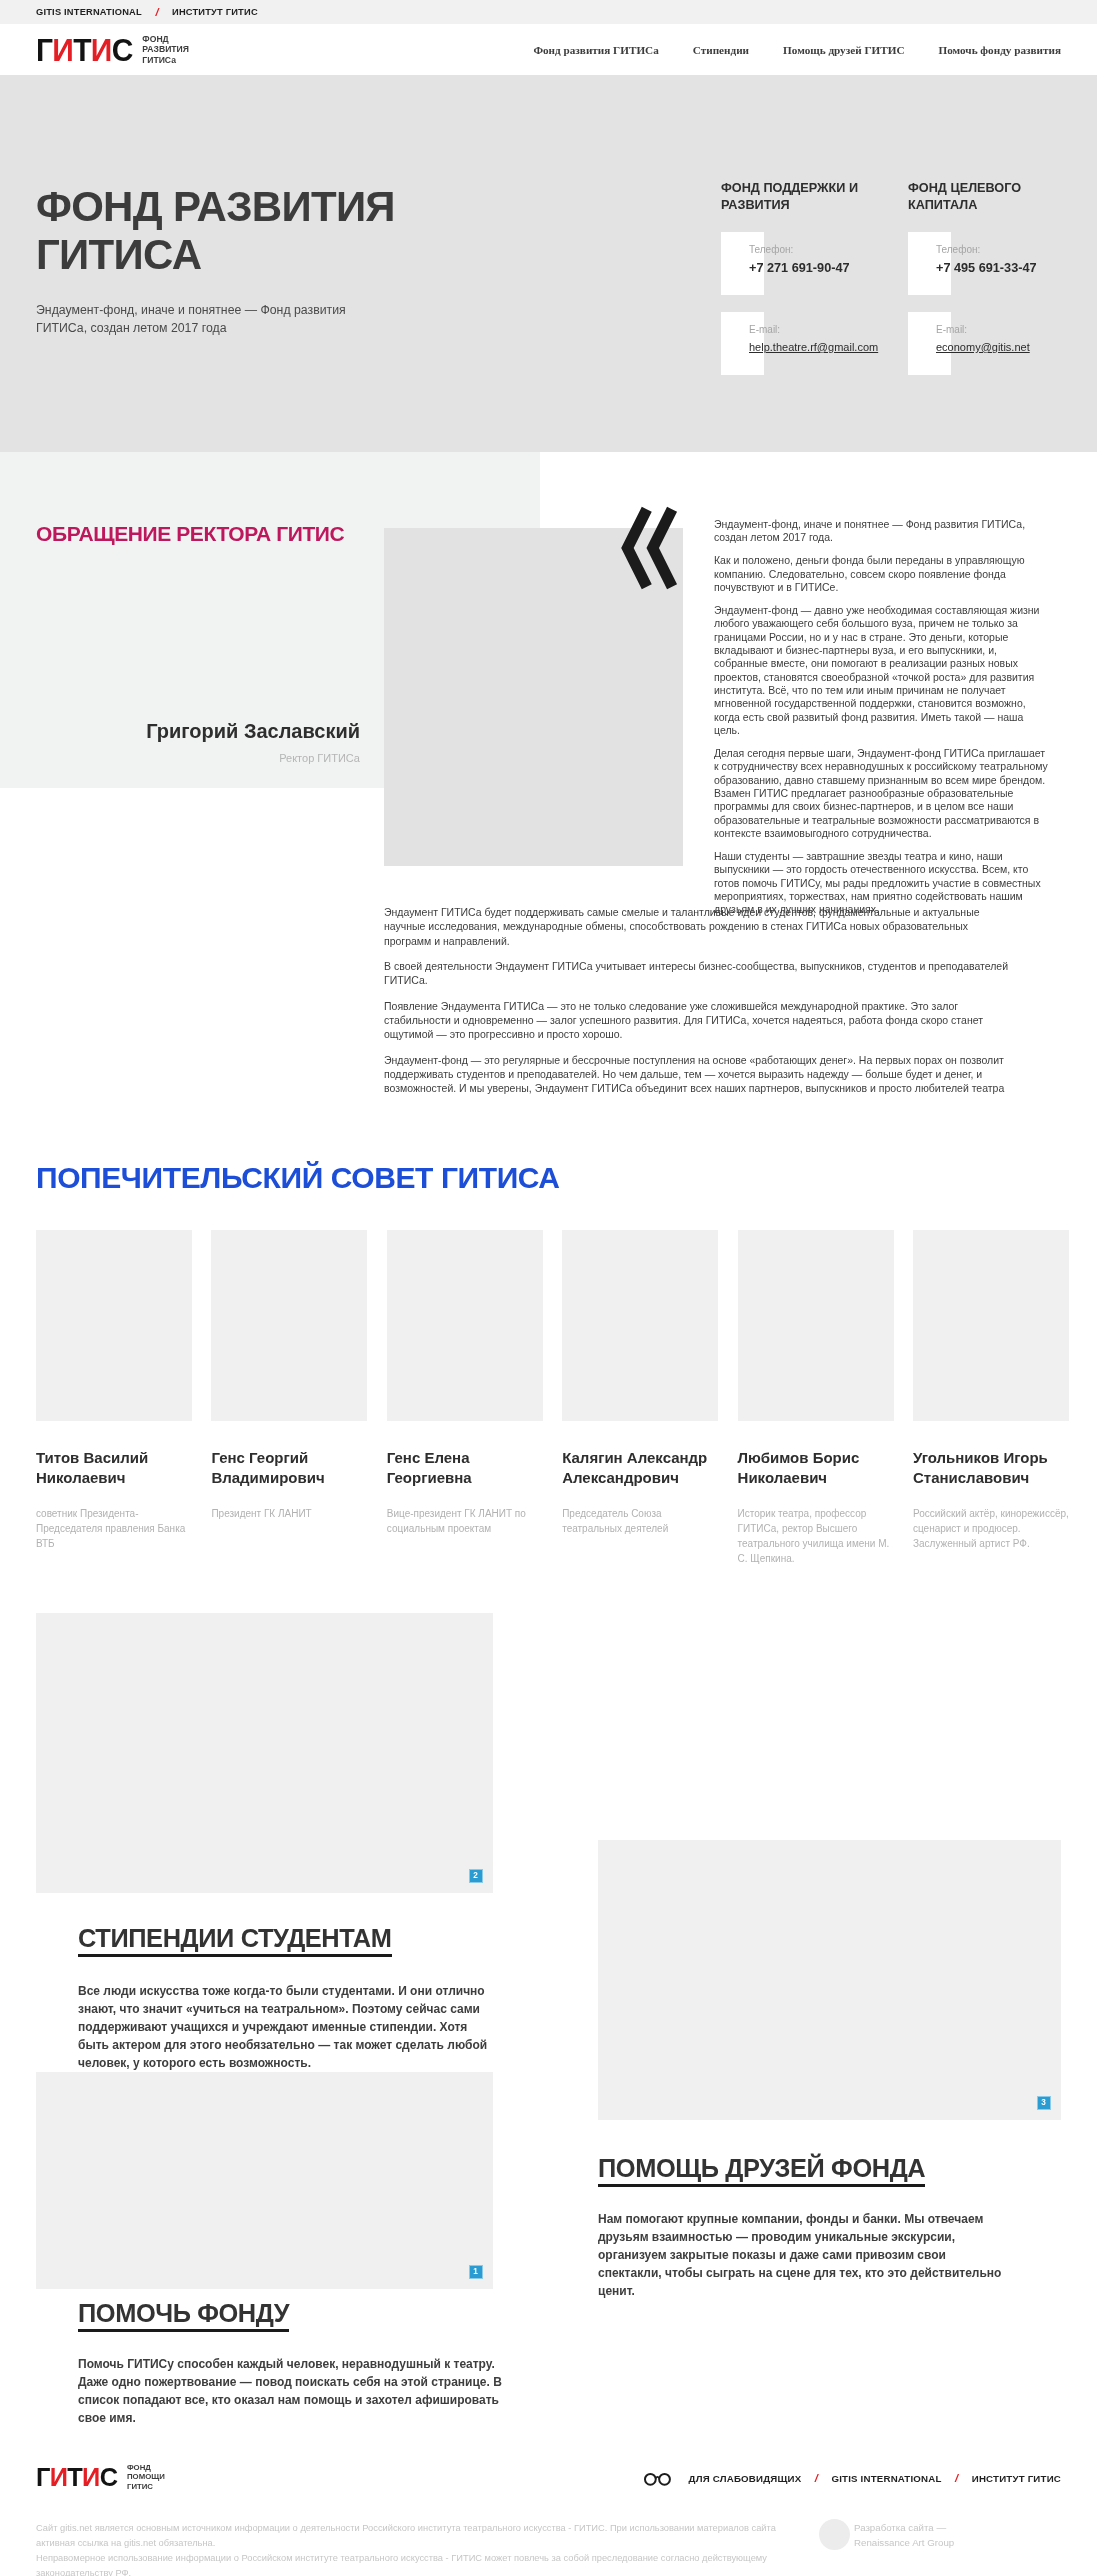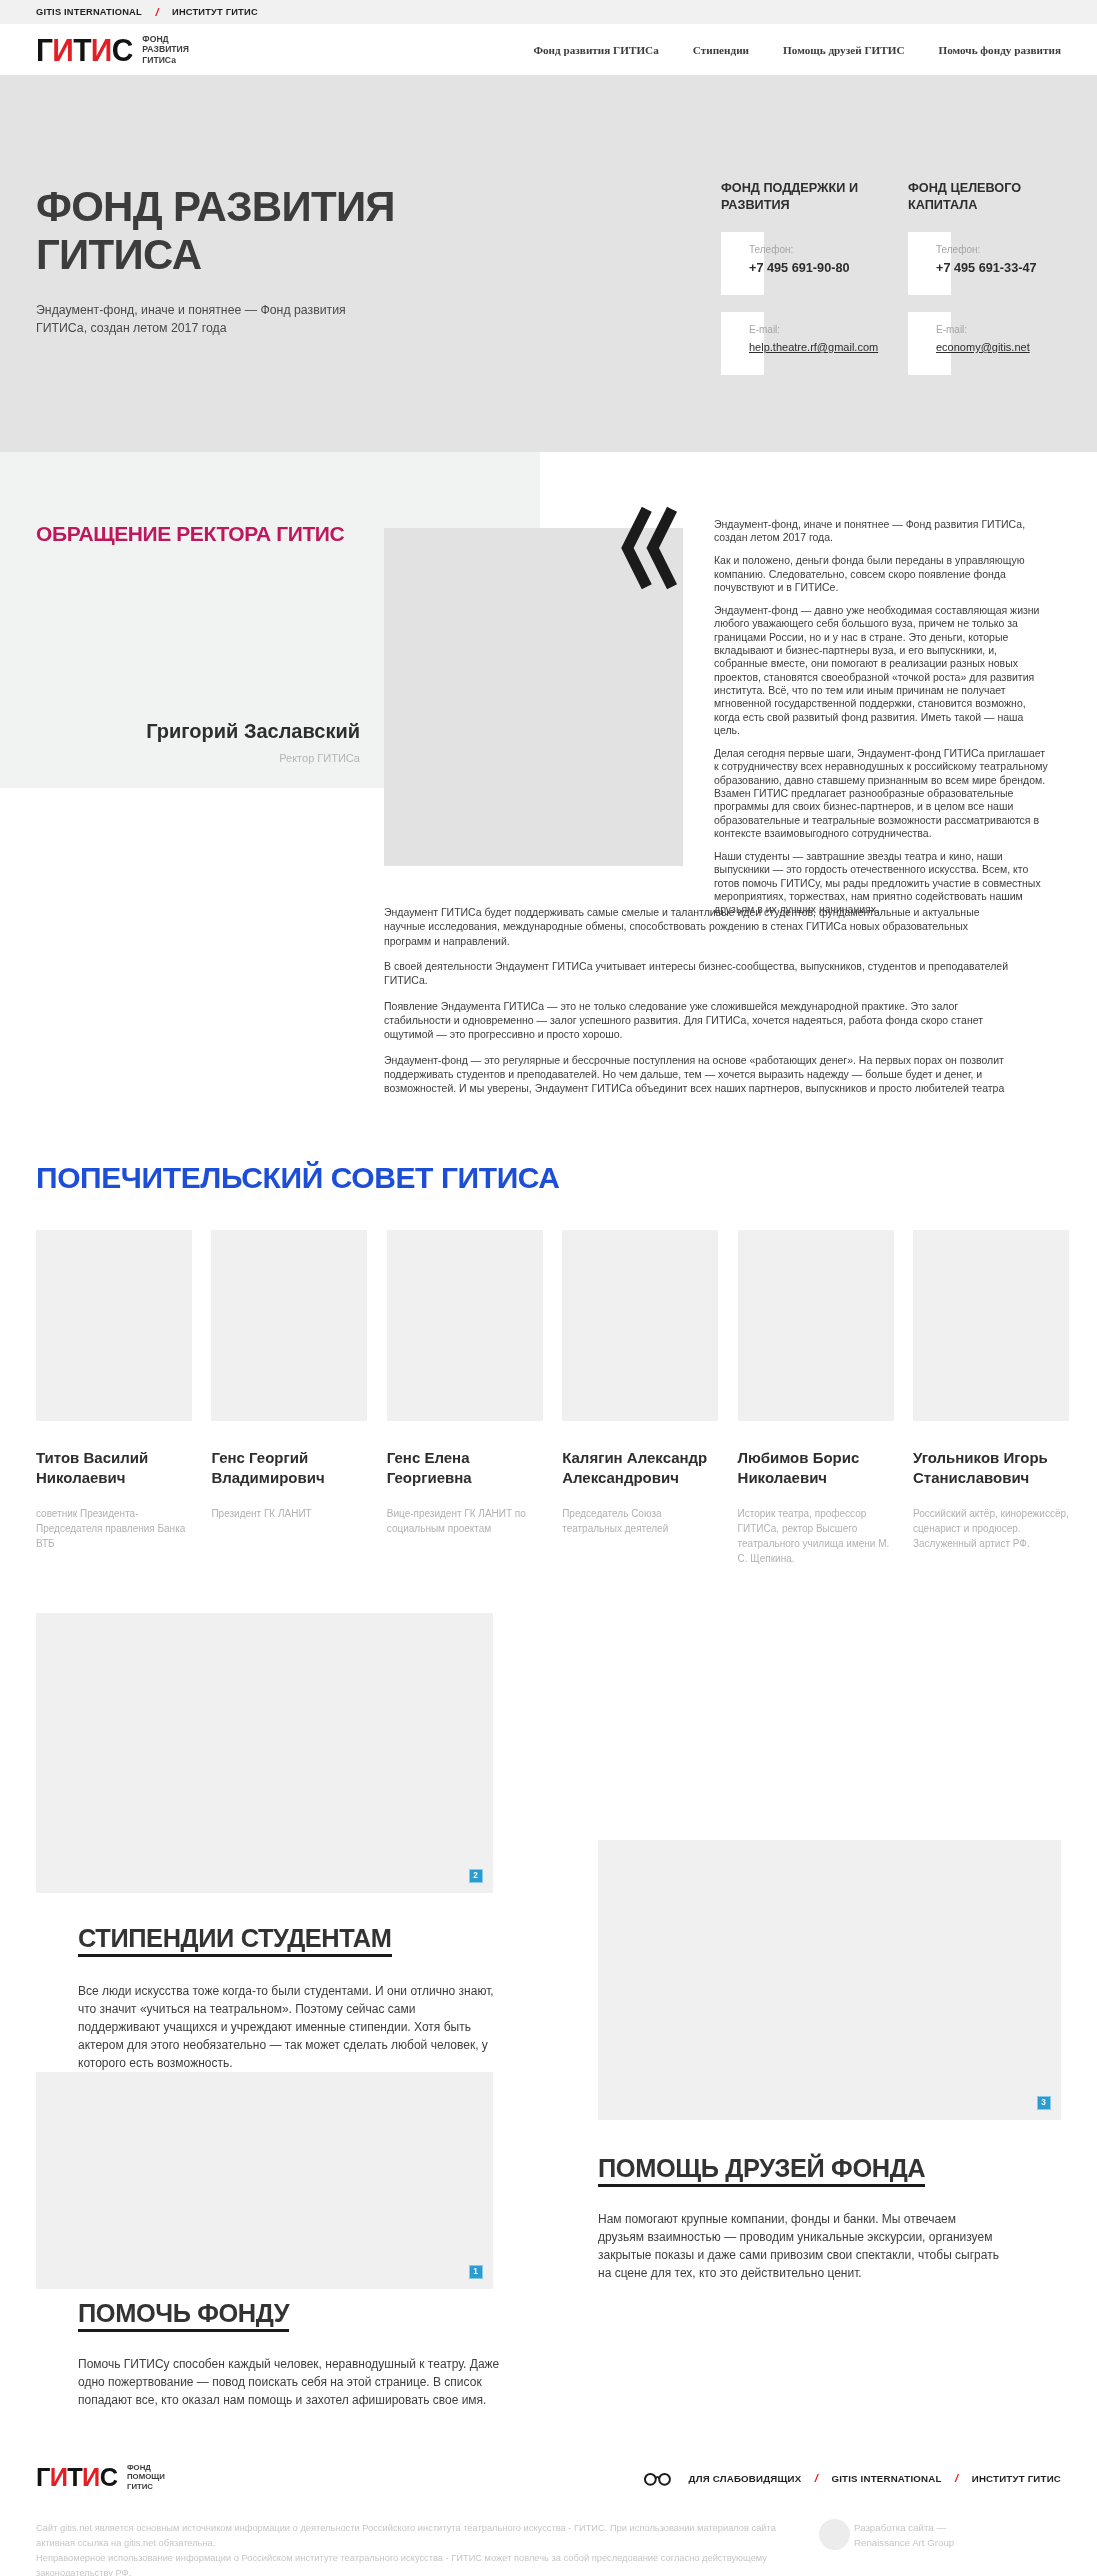--- a/index.html
+++ b/index.html
@@ -70,21 +70,21 @@
   .img-b { left:36px; top:465px; width:457px; height:217px; }
   .img-c { left:598px; top:233px; width:463px; height:280px; }
   .badge { position:absolute; right:10.5px; bottom:10.5px; width:14px; height:14px; background:#2a9cd1;
            border:1.5px solid #8ccae9; color:#fff; font-size:8.2px; font-weight:bold;
            display:flex; align-items:center; justify-content:center; }
   .feat-heading { position:absolute; font-size:25.4px; font-weight:bold; color:#333; letter-spacing:-0.4px;
                   border-bottom:3px solid #1a1a1a; padding-bottom:1px; }
   .head-a { left:78px; top:317px; }
   .head-b { left:78px; top:692px; }
   .head-c { left:598px; top:547px; }
-  .feat-text { position:absolute; font-size:12px; line-height:1.5; color:#3e3e3e; }
+  .feat-text { position:absolute; font-size:12px; line-height:1.5; color:#3e3e3e;font-weight:bold; }
   .para-a { left:78px; top:375px; width:422px; }
   .para-b { left:78px; top:748px; width:437px; }
   .para-c { left:598px; top:603px; width:407px; }
 
   
   .footer { position:absolute; left:0; top:2452px; width:1097px; height:124px; background:#fff; }
   .f-logo { position:absolute; left:36px; top:10.5px; display:flex; align-items:center; }
   .f-logo .logo-word { font-size:25.4px; }
   .f-logo .logo-sub { font-size:7.8px; }
   .f-links { position:absolute; right:36px; top:18px; display:flex; align-items:center; gap:12px;text-align:center; }
@@ -128,21 +128,21 @@
       <span>ФОНД РАЗВИТИЯ</span><br>
       <span>ГИТИСА</span>
     </h1>
     <p class="hero-sub">Эндаумент-фонд, иначе и понятнее — Фонд развития ГИТИСа, создан летом 2017 года</p>
 
     <div class="contact-col c1">
       <div class="contact-heading">ФОНД ПОДДЕРЖКИ И РАЗВИТИЯ</div>
       <div class="contact-row">
         <div class="icon-block"></div>
         <div class="contact-label">Телефон:</div>
-        <div class="contact-phone">+7 495 691-90-80</div>
+        <div class="contact-phone">+7 271 691-90-47</div>
       </div>
       <div class="contact-row">
         <div class="icon-block"></div>
         <div class="contact-label">E-mail:</div>
         <a class="contact-email">help.theatre.rf@gmail.com</a>
       </div>
     </div>
 
     <div class="contact-col c2">
       <div class="contact-heading">ФОНД ЦЕЛЕВОГО КАПИТАЛА</div>

